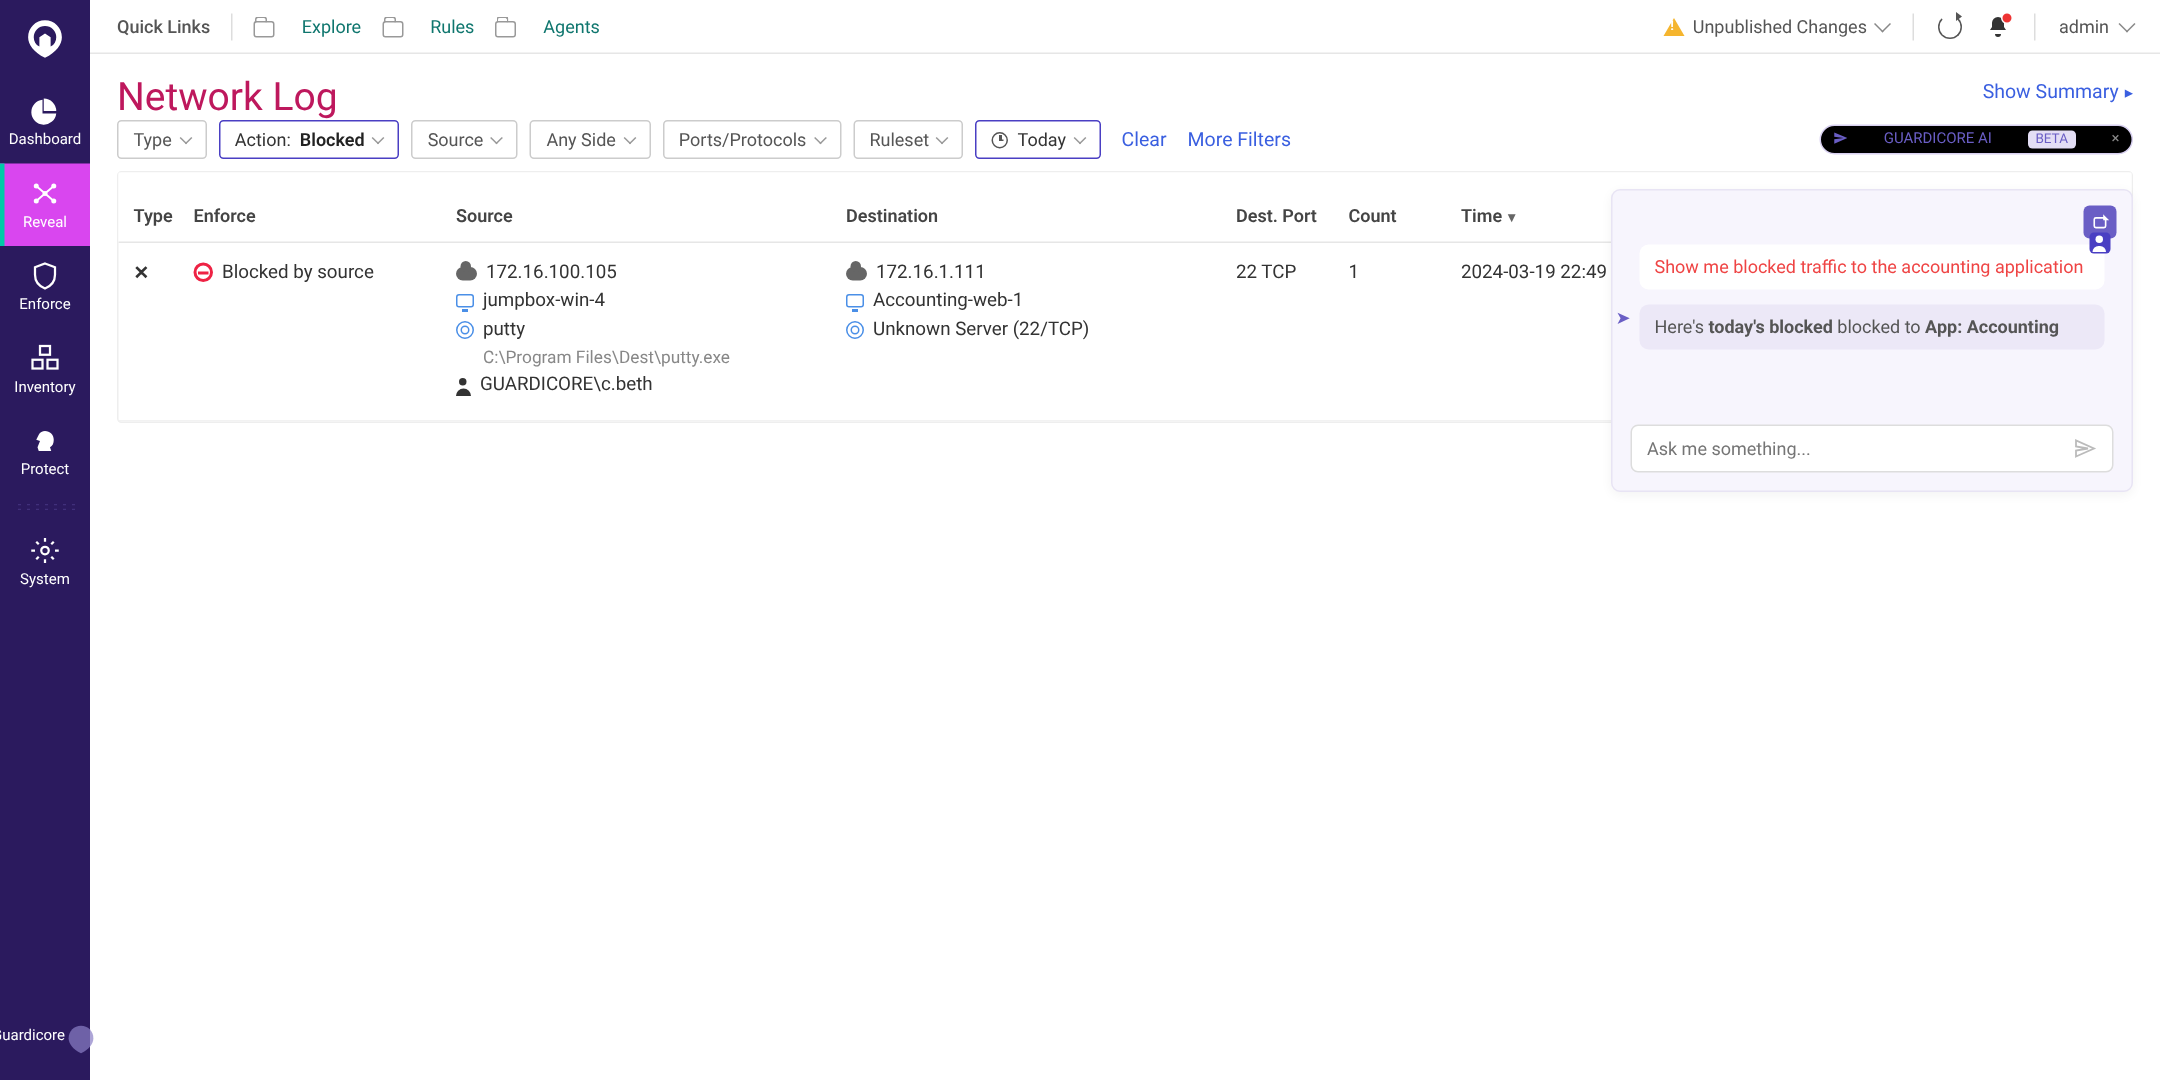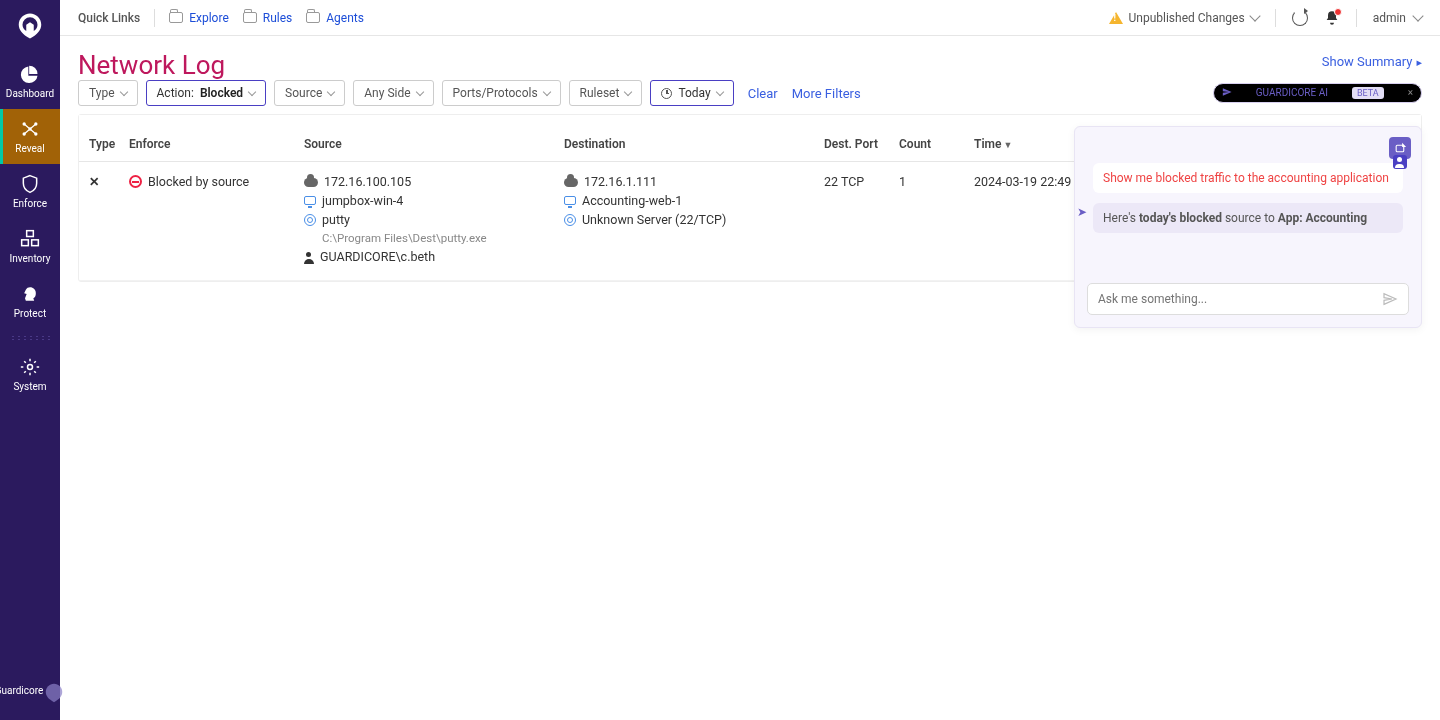--- a/index.html
+++ b/index.html
@@ -2,33 +2,33 @@
 <html><head>
 <meta charset="utf-8">
 <style>
 *{box-sizing:border-box;margin:0;padding:0;font-family:-apple-system,BlinkMacSystemFont,"Segoe UI",Roboto,Arial,sans-serif}
 body{background:#fff;color:#333;font-size:13px;overflow:hidden}
 .app{display:flex;width:1440px;height:720px}
 .sidebar{width:60px;background:#2b1a5e;display:flex;flex-direction:column;align-items:center;padding-top:10px;position:relative}
 .logo{width:32px;height:32px;margin-bottom:12px;display:flex;align-items:center;justify-content:center}
 .logo svg{fill:#fff}
 .nav-item{width:60px;padding:10px 0;display:flex;flex-direction:column;align-items:center;cursor:pointer;color:#fff;position:relative}
-.nav-item.active{background:#a16207}
+.nav-item.active{background:#d946ef}
 .nav-item.active::before{content:"";position:absolute;left:0;top:0;bottom:0;width:3px;background:#00c9a7}
 .nav-icon{width:20px;height:20px;margin-bottom:4px;position:relative}
 .nav-label{font-size:10px;text-align:center}
 .sidebar-bottom{margin-top:auto;margin-bottom:16px;display:flex;flex-direction:row;align-items:center;color:#fff}
 .sidebar-bottom .brand{font-size:10px;margin-bottom:6px}
 .sidebar-bottom .blogo{width:22px;height:22px;opacity:.7}
 .nav-divider{width:40px;height:6px;margin:6px 0;background-image:radial-gradient(#5e4da2 1px,transparent 1px);background-size:6px 3px;opacity:.6}
 .main{flex:1;display:flex;flex-direction:column;min-width:0}
 .topbar{height:36px;border-bottom:1px solid #e6e6e6;display:flex;align-items:center;padding:0 18px;gap:14px;font-size:12px;color:#555}
 .ql{font-weight:500}
 .vbar{width:1px;height:18px;background:#ddd}
-.tlink{display:flex;align-items:center;gap:6px;cursor:pointer;color:#1d4ed8}
+.tlink{display:flex;align-items:flex-end;gap:18px;cursor:pointer;color:#0f766e}
 .folder-icon{width:14px;height:11px;border:1.5px solid #999;border-radius:2px;position:relative}
 .folder-icon::before{content:"";position:absolute;top:-4px;left:0;width:6px;height:3px;border:1.5px solid #999;border-bottom:none;border-radius:2px 2px 0 0}
 .topbar-right{margin-left:auto;display:flex;align-items:center;gap:16px}
 .warn-icon{width:0;height:0;border-left:7px solid transparent;border-right:7px solid transparent;border-bottom:12px solid #f5b52e;position:relative}
 .warn-icon::after{content:"!";position:absolute;left:-2px;top:1px;font-size:9px;color:#fff;font-weight:bold}
 .unpub{display:flex;align-items:center;gap:6px;cursor:pointer}
 .chev{width:8px;height:8px;border-right:1.5px solid #888;border-bottom:1.5px solid #888;transform:rotate(45deg);margin-top:-3px}
 .refresh-icon{width:16px;height:16px;border:1.8px solid #555;border-radius:50%;border-top-color:transparent;position:relative;cursor:pointer}
 .refresh-icon::after{content:"";position:absolute;top:-3px;right:-1px;border-left:4px solid #555;border-top:3px solid transparent;border-bottom:3px solid transparent}
 .bell{width:16px;height:16px;position:relative;cursor:pointer}
@@ -306,21 +306,21 @@
               <rect x="4" y="6" width="14" height="12" rx="2"></rect>
               <path d="M16 4l4 4-4 0z" fill="#fff"></path>
             </svg>
         </div>
         <div class="ai-msg-user">
           <span>Show me blocked traffic to the accounting application</span>
           <span class="u-ic"></span>
         </div>
         <div class="ai-msg-ai">
           <span class="a-ic">➤</span>
-          <span>Here's </span><b>today's blocked</b><span> source to </span><b>App: Accounting</b>
+          <span>Here's </span><b>today's blocked</b><span> blocked to </span><b>App: Accounting</b>
         </div>
         <div class="ai-input">
           <input type="text" placeholder="Ask me something..." style="">
           <span class="send-btn"><svg viewBox="0 0 24 24" width="16" height="16" stroke-width="1.8">
                 <path d="M3 20l18-8L3 4v6l12 2-12 2v6z"></path>
               </svg></span>
         </div>
       </div>
 
     </div>

